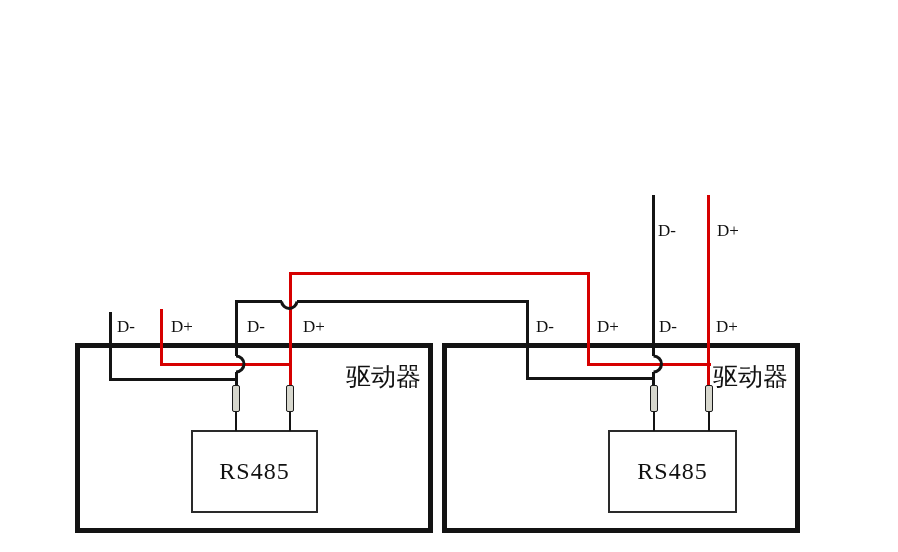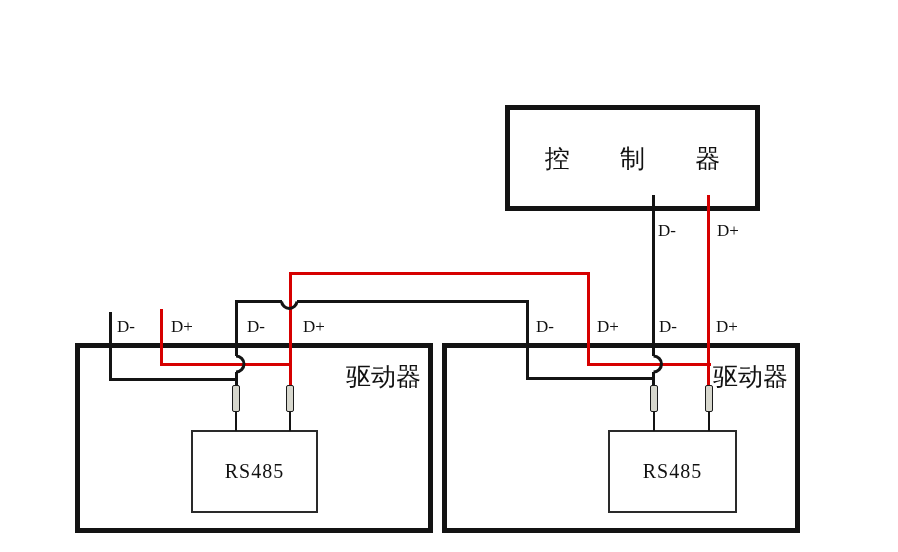--- a/index.html
+++ b/index.html
@@ -12,40 +12,37 @@
   }
   .box{position:absolute;border:5px solid #131313;box-sizing:border-box;background:#fff;z-index:1;}
   .controller{left:505px;top:105px;width:255px;height:106px;display:flex;align-items:center;justify-content:center;}
   .ctrl-label{font-size:25px;letter-spacing:22px;text-indent:22px;white-space:nowrap;}
   .driver{top:343px;width:358px;height:190px;}
   .drv-label{position:absolute;top:12px;right:7px;font-size:25px;white-space:nowrap;}
   .chip{
     position:absolute;top:430px;height:83px;border:2px solid #2a2a2a;box-sizing:border-box;background:#fff;
     display:flex;align-items:center;justify-content:center;z-index:1;
   }
-  .chip span{font-size:20px;letter-spacing:1px;}
+  .chip span{font-size:24px;letter-spacing:1px;}
   .wire{position:absolute;z-index:2;}
   .wk{background:#141414;}
   .wr{background:#d60000;}
   .hops{position:absolute;left:0;top:0;z-index:3;pointer-events:none;}
   .terminal{
     position:absolute;top:385px;width:8px;height:27px;box-sizing:border-box;
     background:#d7d7cd;border:1.5px solid #1a1a1a;border-radius:2px;z-index:4;
   }
   .plabel{position:absolute;font-size:17px;white-space:nowrap;z-index:5;}
 </style>
 </head>
 <body>
 
 <div class="stage">
 
 
-  <div class="box controller">
-    <span class="ctrl-label">控 制 器</span>
-  </div>
   <span class="plabel" style="left:658px;top:221px">D-</span>
   <span class="plabel" style="left:717px;top:221px">D+</span>
 
   <div class="box driver" style="left:75px">
     <span class="drv-label">驱动器</span>
   </div>
 
   <div class="box driver" style="left:442px">
     <span class="drv-label">驱动器</span>
   </div>

